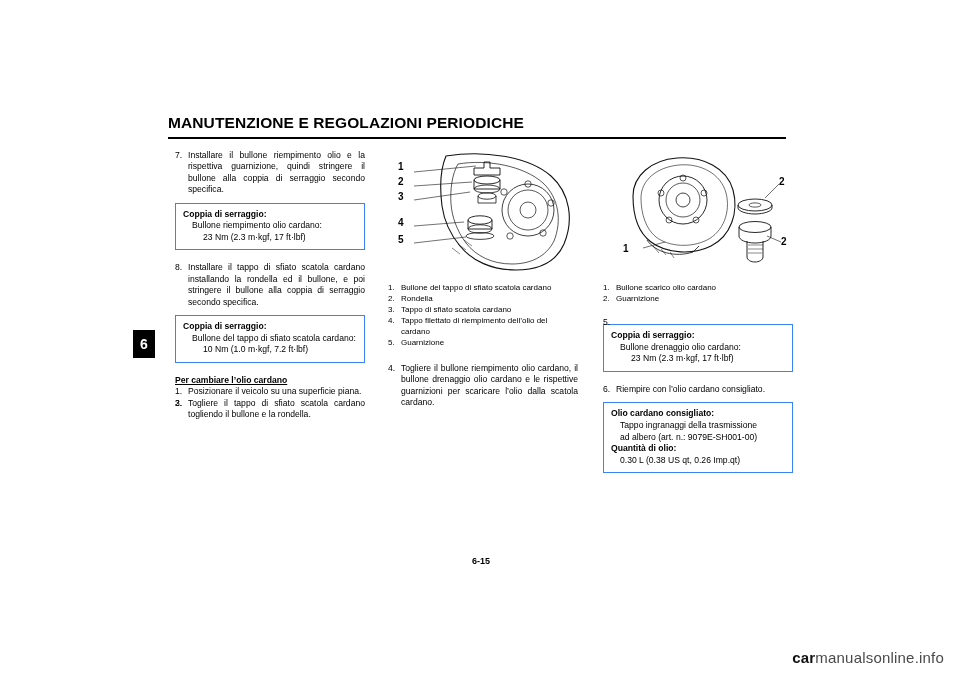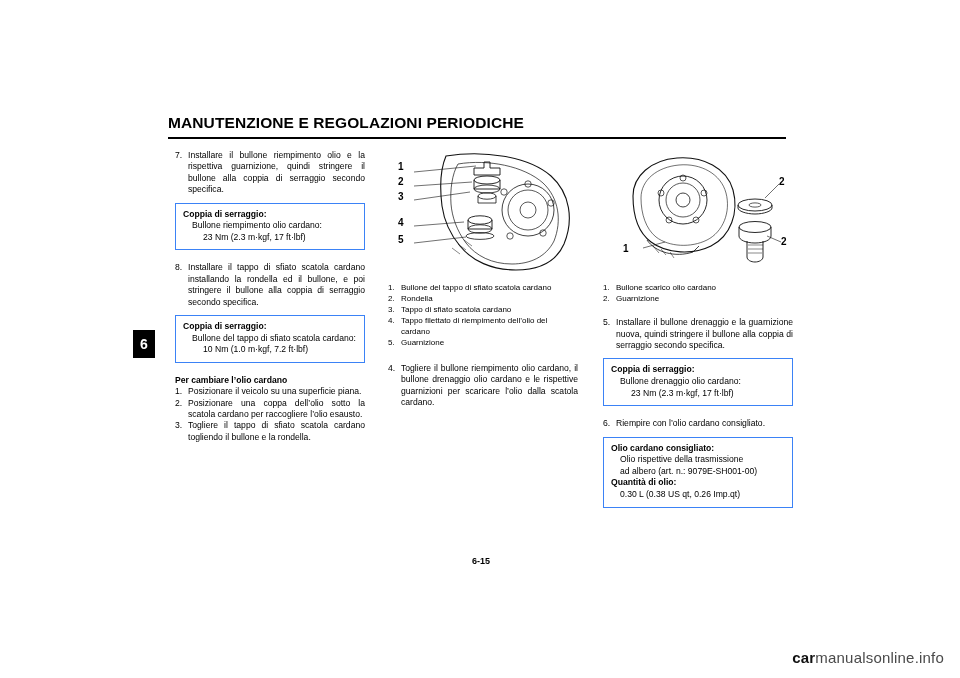--- a/index.html
+++ b/index.html
@@ -76,21 +76,21 @@
     margin-bottom: 0px;
   }
   .list li .num {
     position: absolute;
     left: 0;
     top: 0;
   }
   .gap12 { height: 12px; }
   .gap14 { height: 14px; }
 
-  .bold { font-weight: bold; }
+  .bold { font-weight: bold; text-decoration: underline; }
 
   
   .specbox {
     border: 1px solid #3b82f6;
     padding: 5px 6px 6px 7px;
     margin: 7px 0 0 0;
     font-size: 8.6px;
     line-height: 11.6px;
   }
   .specbox .title { font-weight: bold; }
@@ -192,21 +192,20 @@
 
     <div class="bold">Per cambiare l’olio cardano</div>
 
     <ul class="list">
       <li>
         <span class="num">1.</span>
         <span>Posizionare il veicolo su una superficie piana.</span>
       </li>
       <li>
         <span class="num">2.</span>
-        <span>Posizionare una coppa dell’olio sotto la scatola cardano per raccogliere l’olio esausto.</span>
       </li>
       <li>
         <span class="num">3.</span>
         <span>Togliere il tappo di sfiato scatola cardano togliendo il bullone e la rondella.</span>
       </li>
     </ul>
   </div>
 
   <div class="illus fig1">
     <svg width="192" height="125" viewBox="0 0 192 125" xmlns="http://www.w3.org/2000/svg">
@@ -342,42 +341,41 @@
         <span class="n">2.</span>
         <span>Guarnizione</span>
       </div>
     </div>
 
     <div class="gap12"></div>
 
     <ul class="list">
       <li>
         <span class="num">5.</span>
-        <span>Installare il bullone drenaggio e la guarnizione nuova, quindi stringere il bullone alla coppia di serraggio secondo specifica.</span>
       </li>
     </ul>
 
     <div class="specbox">
       <div class="title">Coppia di serraggio:</div>
       <div class="ind1">Bullone drenaggio olio cardano:</div>
       <div class="ind2">23 Nm (2.3 m·kgf, 17 ft·lbf)</div>
     </div>
 
     <div class="gap12"></div>
 
     <ul class="list">
       <li>
         <span class="num">6.</span>
         <span>Riempire con l’olio cardano consigliato.</span>
       </li>
     </ul>
 
     <div class="specbox">
       <div class="title">Olio cardano consigliato:</div>
-      <div class="ind1">Olio rispettive della trasmissione</div>
+      <div class="ind1">Tappo ingranaggi della trasmissione</div>
       <div class="ind1">ad albero (art. n.: 9079E-SH001-00)</div>
       <div class="title">Quantità di olio:</div>
       <div class="ind1">0.30 L (0.38 US qt, 0.26 Imp.qt)</div>
     </div>
   </div>
 
   <div class="page-num">6-15</div>
   <div class="watermark">
     <span class="b">car</span><span>manualsonline.info</span>
   </div>

